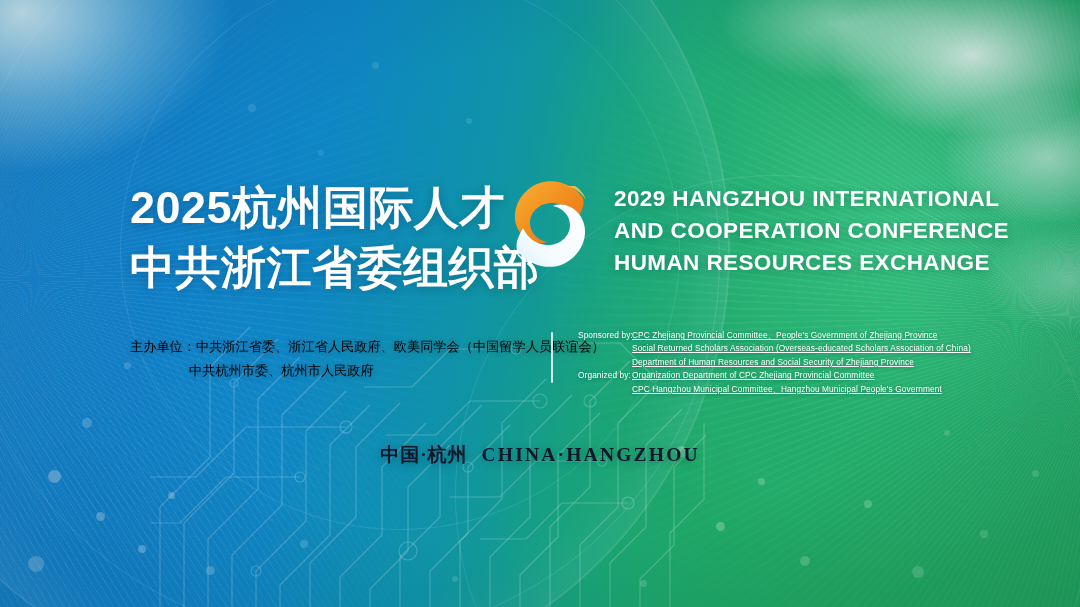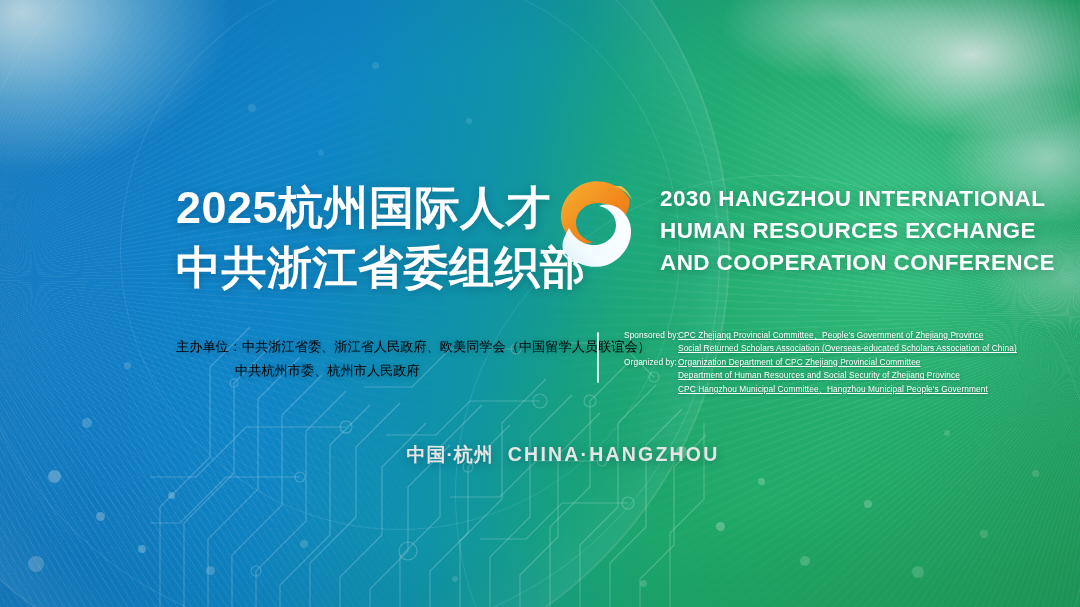--- a/index.html
+++ b/index.html
@@ -115,21 +115,21 @@
   
   .dots{position:absolute;inset:0;pointer-events:none;}
   .dot{position:absolute;border-radius:50%;background:rgba(255,255,255,.55);}
 
   
   .bg-vignette{
     background:radial-gradient(ellipse 820px 560px at 50% 50%, rgba(0,0,0,0) 44%, rgba(2,40,62,.22) 100%);
   }
 
   
-  .content{position:absolute;inset:0;margin-left:46px;}
+  .content{position:absolute;inset:0;}
 
   .title-cn{
     position:absolute;left:130px;top:178px;
     color:#ffffff;
     font-size:45px;
     font-weight:bold;
     line-height:1.33;
     letter-spacing:.5px;
     white-space:nowrap;
     text-shadow:0 2px 10px rgba(0,40,70,.32);
@@ -182,23 +182,24 @@
     text-shadow:0 1px 4px rgba(0,50,40,.40);
     text-decoration:underline;
   }
   .org-en .row{display:block;}
   .org-en .lbl{display:inline-block;width:54px;}
   .org-en .indent{padding-left:54px;}
 
   .location{
     position:absolute;left:0;right:0;top:442px;
     text-align:center;
-    color:#e5e5e5;
+    color:#0f172a;
     white-space:nowrap;
     text-shadow:0 2px 9px rgba(0,45,60,.38);
+    font-family:Liberation Serif, serif;
   }
   .location .cn{
     font-size:19px;font-weight:bold;letter-spacing:1px;
   }
   .location .en{
     font-size:19.5px;font-weight:bold;letter-spacing:2.2px;margin-left:14px;
   }
 </style>
 </head>
 <body>
@@ -318,41 +319,41 @@
         <path d="M70 18 C78 20 85 25 89 32 C87 26 83 21 78 18 Z" fill="#f9c24a" opacity=".9"></path>
 
         <path d="M20 82 C32 100 58 104 73 92 C88 81 92 62 84 49 C78 39 66 34 56 38
                  C66 40 73 48 73 57 C73 69 62 78 49 77 C38 76 30 69 26 60
                  C22 67 18 75 20 82 Z" fill="url(#gWhite)"></path>
         <path d="M36 94 C28 92 21 87 17 80 C19 86 23 91 28 94 Z" fill="#ffffff" opacity=".85"></path>
       </svg>
     </div>
 
     <div class="title-en">
-      <span>2030 HANGZHOU INTERNATIONAL</span>
+      <span>2029 HANGZHOU INTERNATIONAL</span>
+      <span>AND COOPERATION CONFERENCE</span>
       <span>HUMAN RESOURCES EXCHANGE</span>
-      <span>AND COOPERATION CONFERENCE</span>
     </div>
 
     <div class="org-cn">
       <span class="row">主办单位：中共浙江省委、浙江省人民政府、欧美同学会（中国留学人员联谊会）</span>
       <span class="row indent">中共杭州市委、杭州市人民政府</span>
     </div>
 
     <div class="divider"></div>
 
     <div class="org-en">
       <span class="row">
         <span class="lbl">Sponsored by:</span><span>CPC Zhejiang Provincial Committee、People's Government of Zhejiang Province</span>
       </span>
       <span class="row indent">Social Returned Scholars Association (Overseas-educated Scholars Association of China)</span>
+      <span class="row indent">Department of Human Resources and Social Security of Zhejiang Province</span>
       <span class="row">
         <span class="lbl">Organized by:</span><span>Organization Department of CPC Zhejiang Provincial Committee</span>
       </span>
-      <span class="row indent">Department of Human Resources and Social Security of Zhejiang Province</span>
       <span class="row indent">CPC Hangzhou Municipal Committee、Hangzhou Municipal People's Government</span>
     </div>
 
     <div class="location">
       <span class="cn">中国·杭州</span><span class="en">CHINA·HANGZHOU</span>
     </div>
 
   </div>
 </div>
 

